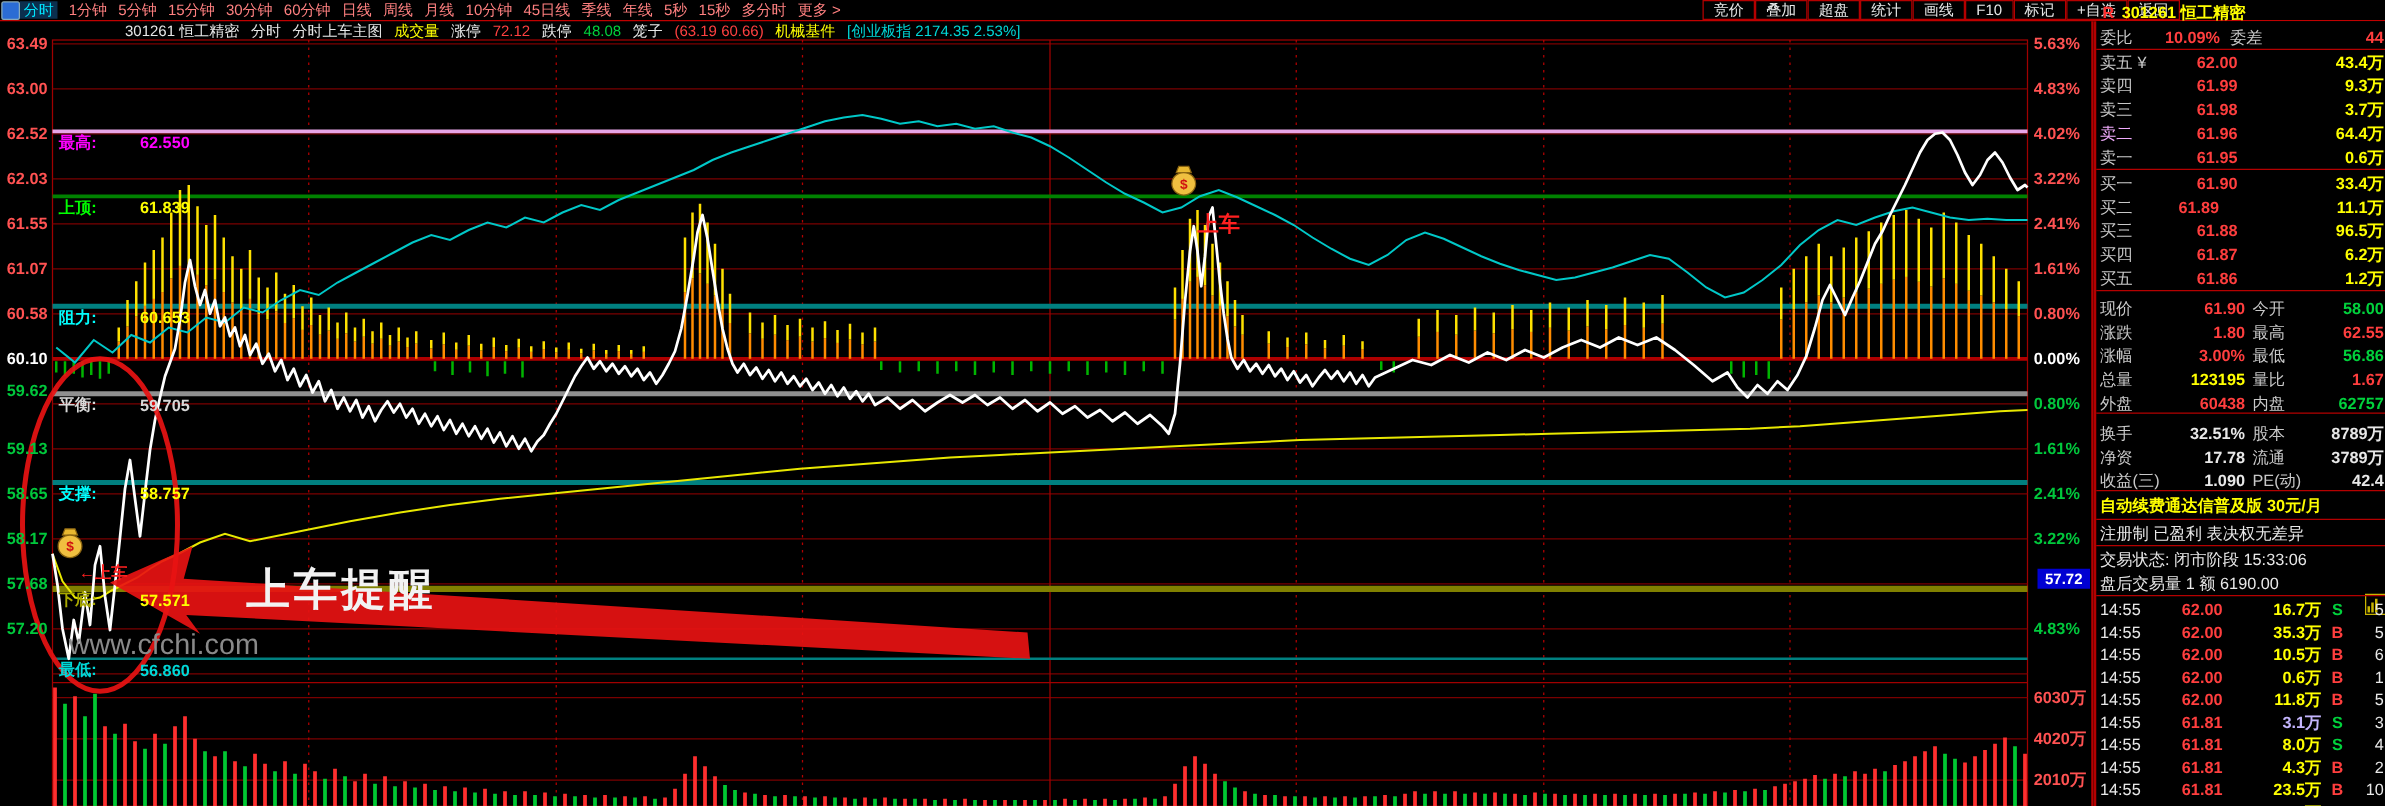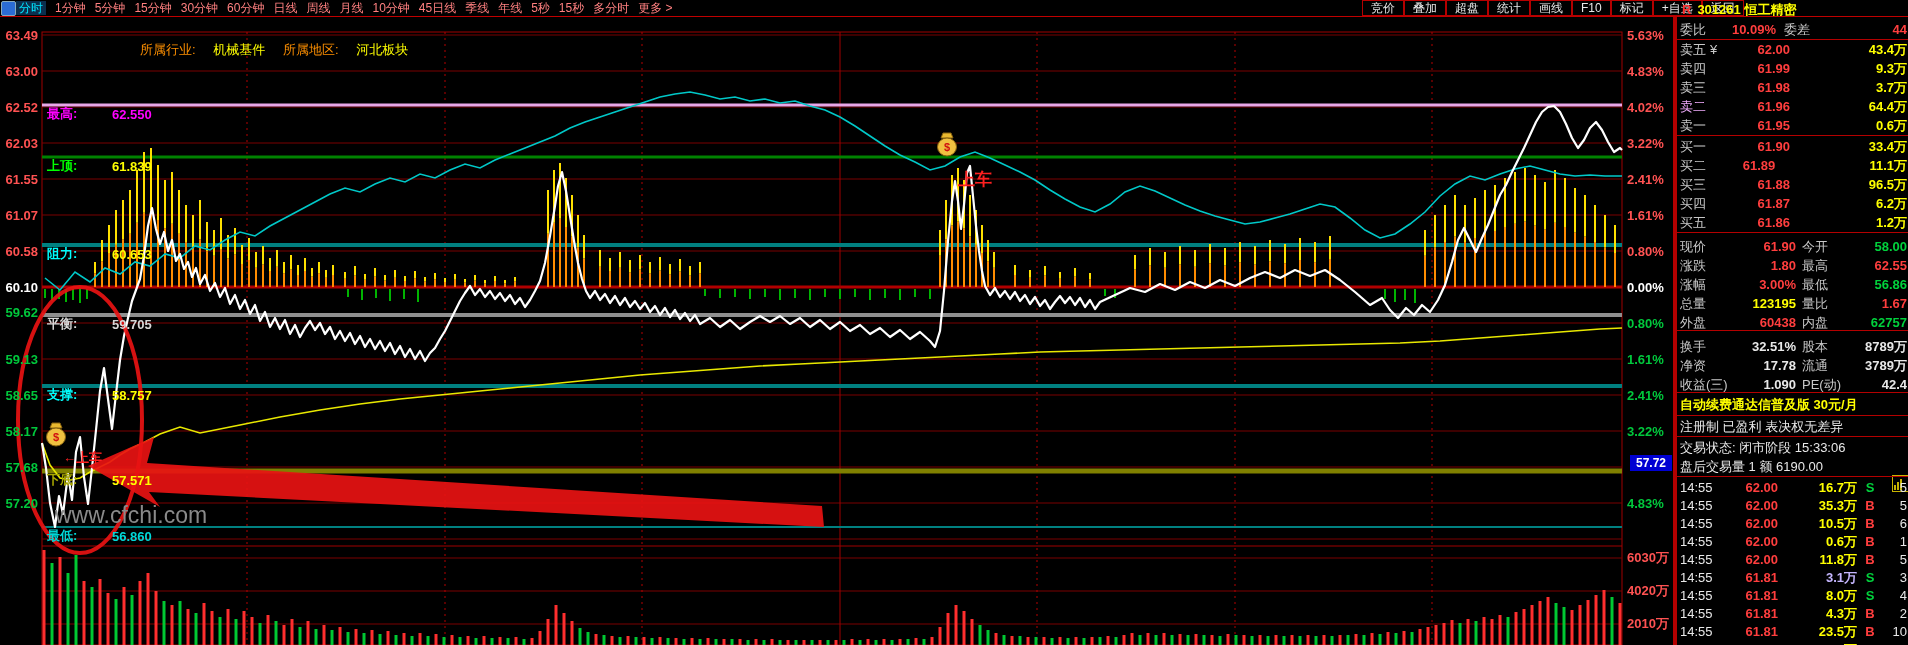--- a/index.html
+++ b/index.html
@@ -81,20 +81,34 @@
         <div class="tbtn">F10</div>
         <div class="tbtn">标记</div>
         <div class="tbtn">+自选</div>
         <div class="tbtn">返回</div>
       </div>
     <div id="stock-badge">
       <span class="r">R</span><span class="t">301261 恒工精密</span>
     </div>
   </div>
 
+  <div id="header-row">
+    <span class="c-white">301261 恒工精密</span>
+    <span class="c-white">分时</span>
+    <span class="c-white">分时上车主图</span>
+    <span class="c-yellow">成交量</span>
+    <span class="c-white">涨停</span>
+    <span class="c-red">72.12</span>
+    <span class="c-white">跌停</span>
+    <span class="c-green">48.08</span>
+    <span class="c-white">笼子</span>
+    <span class="c-red">(63.19 60.66)</span>
+    <span class="c-yellow">机械基件</span>
+    <span class="c-cyan">[创业板指 2174.35 2.53%]</span>
+  </div>
 
   <svg id="chart" class="abs" style="left:0;top:0;" width="1908" height="645" viewBox="0 0 1908 645">
       <rect x="42" y="32" width="1580" height="613" fill="none" stroke="#a00000" stroke-width="1"></rect>
       <line x1="1674" y1="17" x2="1674" y2="645" stroke="#b40000" stroke-width="2"></line>
       <line x1="42" y1="546" x2="1622" y2="546" stroke="#a00000" stroke-width="1"></line>
       <line x1="42" y1="35" x2="1622" y2="35" stroke="#7a0000" stroke-width="1"></line>
       <line x1="42" y1="71" x2="1622" y2="71" stroke="#7a0000" stroke-width="1"></line>
       <line x1="42" y1="107" x2="1622" y2="107" stroke="#7a0000" stroke-width="1"></line>
       <line x1="42" y1="143" x2="1622" y2="143" stroke="#7a0000" stroke-width="1"></line>
       <line x1="42" y1="179" x2="1622" y2="179" stroke="#7a0000" stroke-width="1"></line>
@@ -610,26 +624,20 @@
       </g>
       <g transform="translate(946,148)">
         <path d="M-3,-15 L5,-15 L7,-10 L-5,-10 Z" fill="#e8b830" stroke="#8a6410" stroke-width="1"></path>
         <ellipse cx="1" cy="-1" rx="9.5" ry="9" fill="#f0c040" stroke="#8a6410" stroke-width="1"></ellipse>
         <text x="1" y="3" fill="#d01010" font-size="11" font-weight="bold" text-anchor="middle">$</text>
       </g>
       <ellipse cx="80" cy="420" rx="62" ry="133" fill="none" stroke="#e81212" stroke-width="4" opacity="0.92"></ellipse>
       <polygon points="88,466 154,437 147,463 822,506 824,527 149,492 160,507" fill="#e81212" opacity="0.92"></polygon>
     </svg>
 
-  <div id="info-row">
-    <span class="c-orange">所属行业:</span>
-    <span class="c-yellow">机械基件</span>
-    <span class="c-orange">所属地区:</span>
-    <span class="c-yellow">河北板块</span>
-  </div>
 
   <div id="axis-layer">
       <div class="axlbl axleft" style="top: 35px; color: rgb(255, 82, 82);">63.49</div>
       <div class="axlbl axleft" style="top: 71px; color: rgb(255, 82, 82);">63.00</div>
       <div class="axlbl axleft" style="top: 107px; color: rgb(255, 82, 82);">62.52</div>
       <div class="axlbl axleft" style="top: 143px; color: rgb(255, 82, 82);">62.03</div>
       <div class="axlbl axleft" style="top: 179px; color: rgb(255, 82, 82);">61.55</div>
       <div class="axlbl axleft" style="top: 215px; color: rgb(255, 82, 82);">61.07</div>
       <div class="axlbl axleft" style="top: 251px; color: rgb(255, 82, 82);">60.58</div>
       <div class="axlbl axleft" style="top: 287px; color: rgb(255, 255, 255);">60.10</div>
@@ -665,20 +673,21 @@
       <div class="lvl-value" style="left: 112px; top: 324px; color: rgb(216, 216, 216);">59.705</div>
       <div class="lvl-label" style="left: 47px; top: 395px; color: rgb(0, 255, 255);">支撑:</div>
       <div class="lvl-value" style="left: 112px; top: 395px; color: rgb(255, 255, 0);">58.757</div>
       <div class="lvl-label" style="left: 47px; top: 480px; color: rgb(168, 168, 0);">下底:</div>
       <div class="lvl-value" style="left: 112px; top: 480px; color: rgb(255, 255, 0);">57.571</div>
       <div class="lvl-label" style="left: 47px; top: 536px; color: rgb(0, 216, 216);">最低:</div>
       <div class="lvl-value" style="left: 112px; top: 536px; color: rgb(0, 216, 216);">56.860</div>
     </div>
   <div id="price-badge">57.72</div>
 
+  <div id="promo-text">上车提醒</div>
   <div id="boarding-small">←上车</div>
   <div id="bag2-label">上车</div>
   <div id="watermark">www.cfchi.com</div>
 
   <div id="panel">
       <div class="prow" style="top: 3px;">
         <span style="color: rgb(200, 200, 200);">委比</span>
         <span style="color: rgb(255, 62, 62); font-weight: bold; width: 70px; text-align: right;">10.09%</span>
         <span style="color: rgb(200, 200, 200); margin-left: 8px;">委差</span>
         <span style="color: rgb(255, 62, 62); font-weight: bold; flex: 1 1 0%; text-align: right;">44</span>

